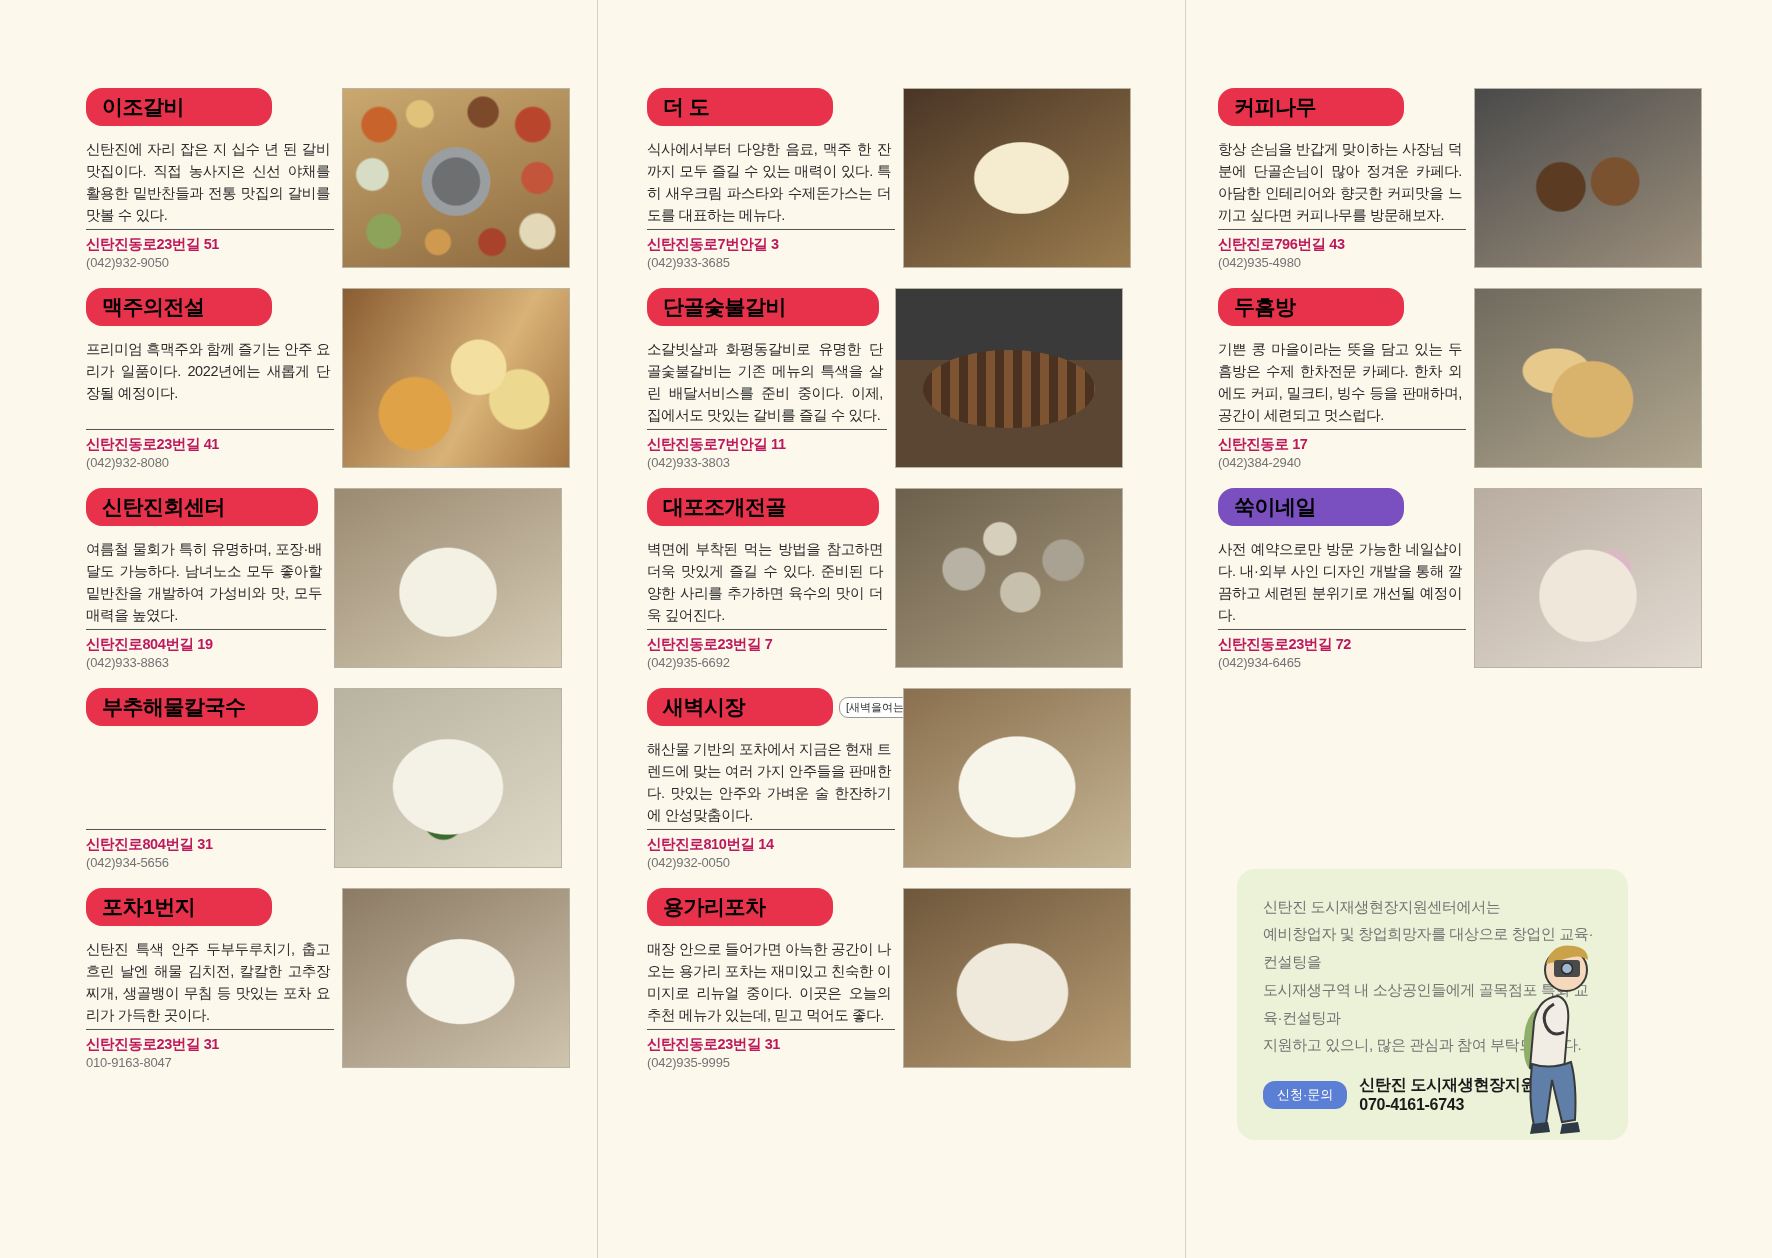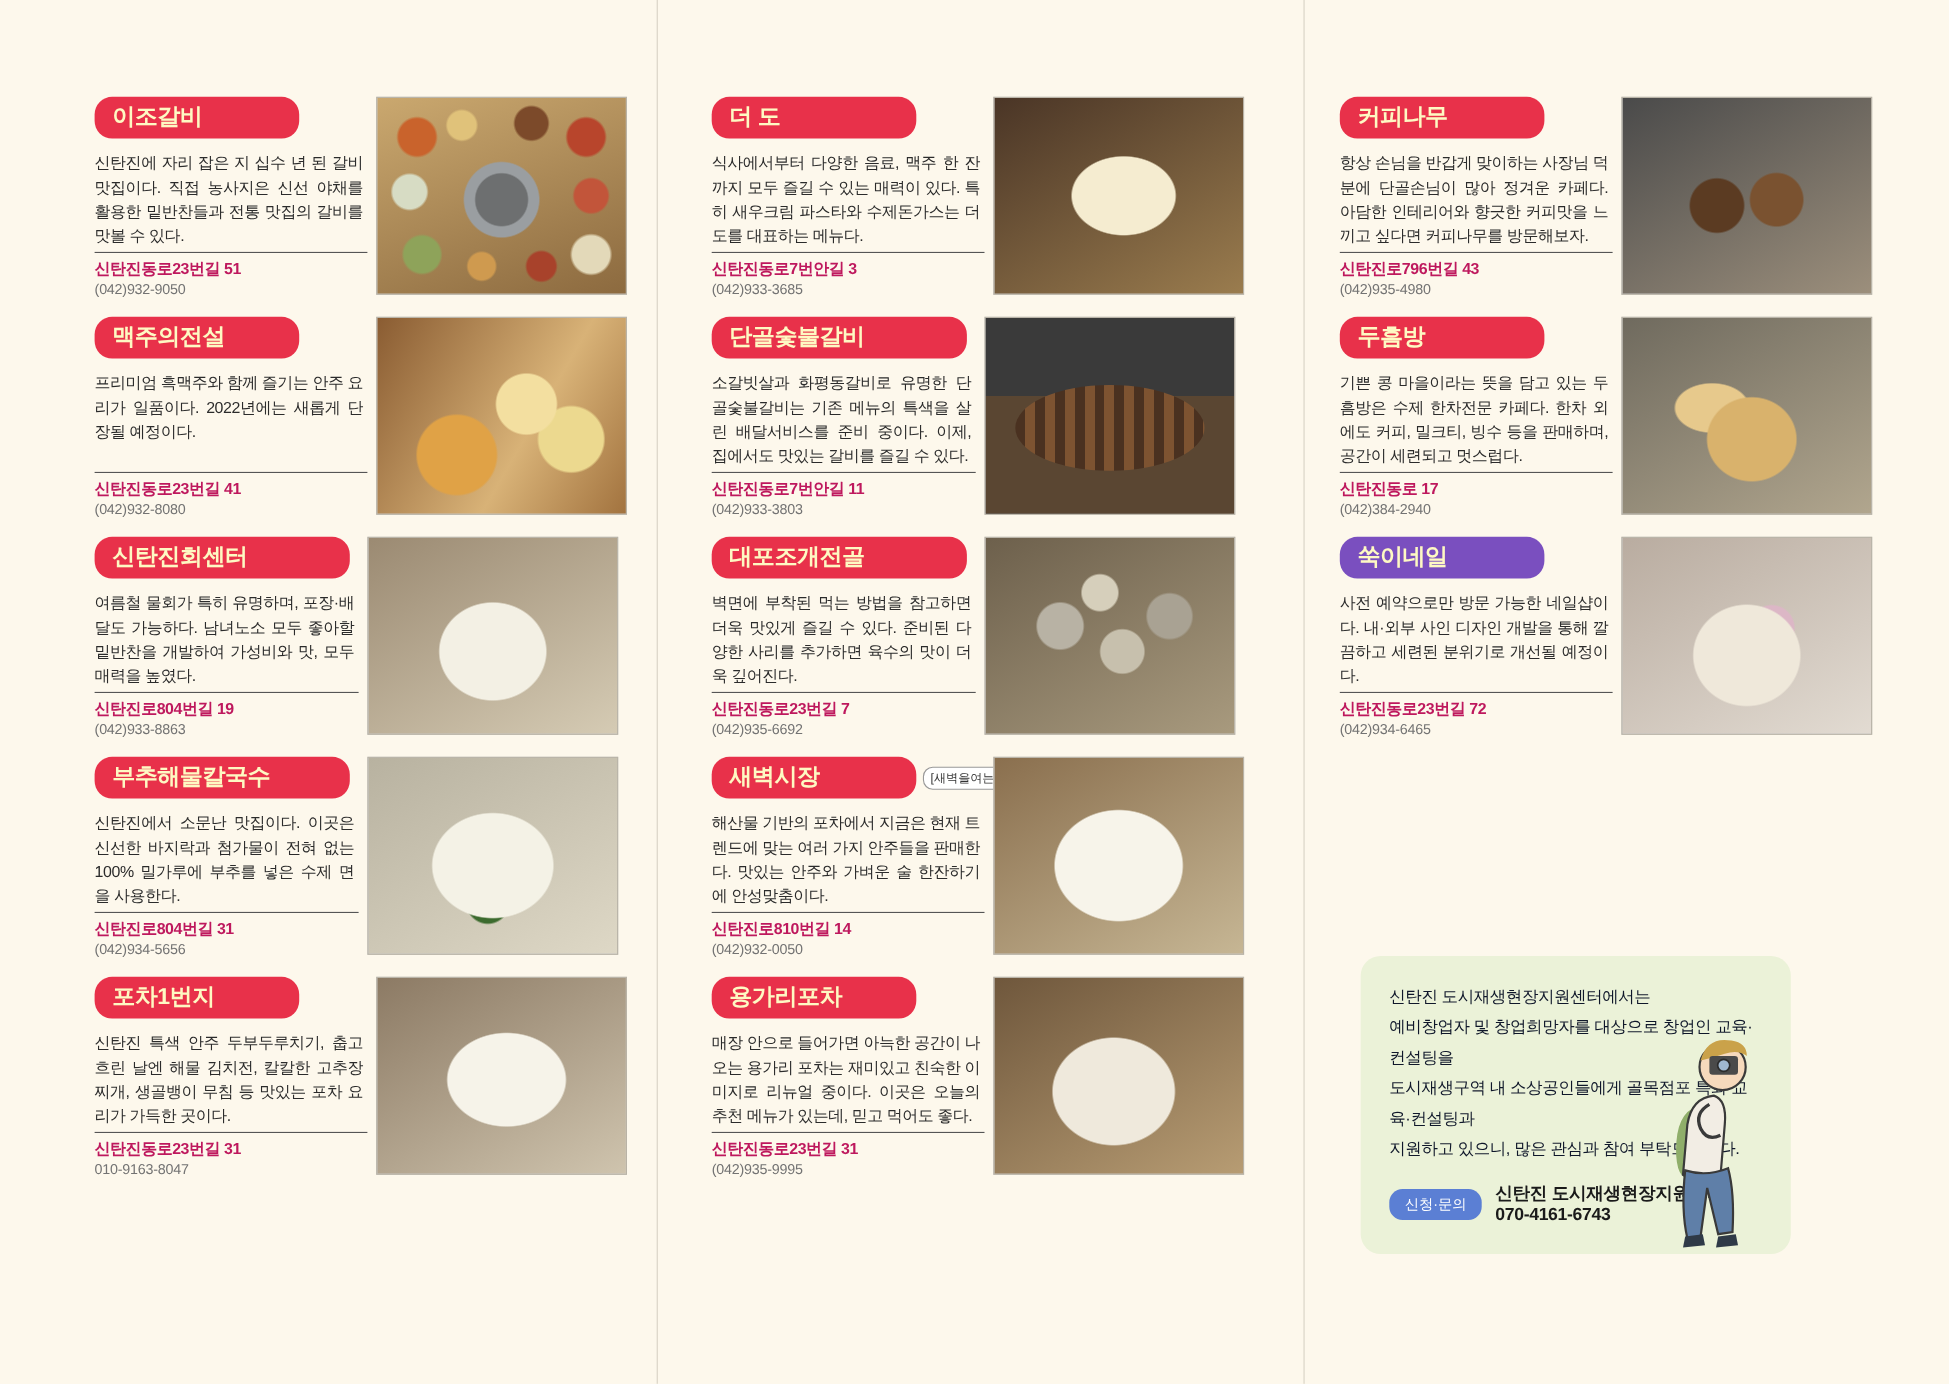--- a/index.html
+++ b/index.html
@@ -62,21 +62,21 @@
     box-sizing: border-box;
     background: #ccc;
     overflow: hidden;
     position: relative;
   }
   .entry.wide .text-side { width: 240px; flex: 0 0 240px; }
 
   .name-badge {
     display: inline-block;
     background: #e8314a;
-    color: #fef9c3;
+    color: #000000;
     font-weight: bold;
     font-size: 21px;
     line-height: 1;
     padding: 8px 20px 9px 16px;
     border-radius: 16px;
     letter-spacing: -0.5px;
     white-space: nowrap;
     min-width: 150px;
   }
   .name-badge.purple { background: #7a4fbf; }
@@ -208,21 +208,21 @@
     bottom: 118px;
     background: #ebf2d8;
     border-radius: 18px;
     padding: 24px 26px 26px 26px;
     box-sizing: border-box;
     min-height: 178px;
   }
   .footer-line {
     font-size: 15px;
     line-height: 1.85;
-    color: #0f172a;
+    color: #737373;
     letter-spacing: -0.4px;
   }
   .footer-contact {
     display: flex;
     align-items: center;
     gap: 12px;
     margin-top: 16px;
   }
   .pill {
     background: #5b7fd4;
@@ -305,21 +305,20 @@
       <div class="photo">
           <div class="ph p3"></div>
         </div>
     </div>
 
     <div class="entry wide">
       <div class="text-side">
         <div class="badge-row">
           <span class="name-badge wideBadge">부추해물칼국수</span>
         </div>
-        <div class="desc">신탄진에서 소문난 맛집이다. 이곳은 신선한 바지락과 첨가물이 전혀 없는 100% 밀가루에 부추를 넣은 수제 면을 사용한다.</div>
         <div class="contact">
           <div class="addr">신탄진로804번길 31</div>
           <div class="tel">(042)934-5656</div>
         </div>
       </div>
       <div class="photo">
           <div class="ph p4"></div>
         </div>
     </div>
 

